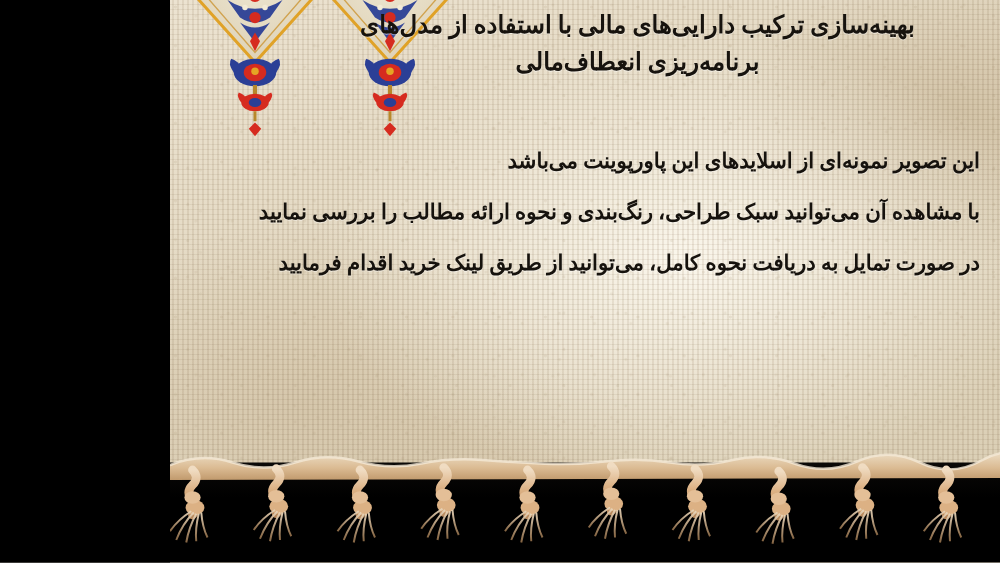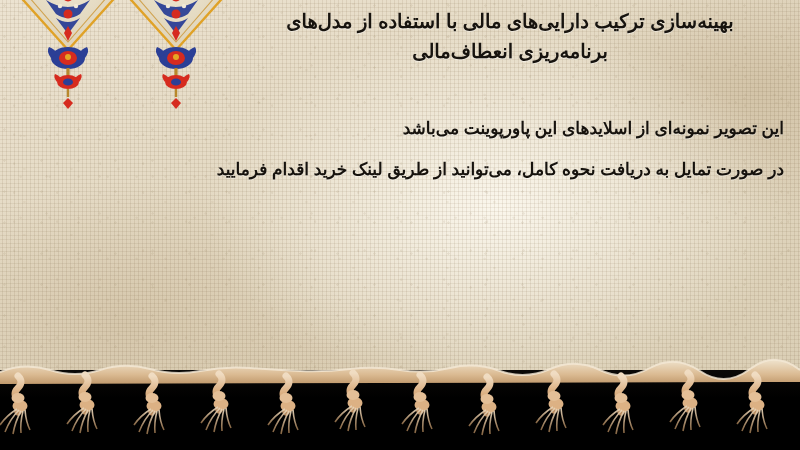--- a/index.html
+++ b/index.html
@@ -2,24 +2,24 @@
 <html lang="fa" dir="rtl"><head>
 <meta charset="utf-8">
 <style>
   html, body {
     margin: 0;
     padding: 0;
     background: #000;
   }
   #slide {
     position: relative;
-    width: 800px;
+    width: 664px;
     height: 450px;
     overflow: hidden;
-    font-family: Liberation Sans, sans-serif;
+    font-family: Liberation Serif, serif;
     background-color: #e5dbc6;
   }
 
   
   .bg-base {
     position: absolute;
     inset: 0;
     background-color: #e6dcc7;
     background-image:
       radial-gradient(ellipse 420px 260px at 62% 46%, rgba(255,252,244,0.85) 0%, rgba(255,252,244,0.0) 70%),
@@ -291,20 +291,21 @@
     </svg>
   </div>
 
   <div class="title-block">
     <span class="title-line">بهینه‌سازی ترکیب دارایی‌های مالی با استفاده از مدل‌های</span>
     <span class="title-line">برنامه‌ریزی انعطاف‌مالی</span>
   </div>
 
   <div class="body-block">
     <span class="body-line">این تصویر نمونه‌ای از اسلایدهای این پاورپوینت می‌باشد</span>
+    <span class="body-line">با مشاهده آن می‌توانید سبک طراحی، رنگ‌بندی و نحوه ارائه مطالب را بررسی نمایید</span>
     <span class="body-line">در صورت تمایل به دریافت نحوه کامل، می‌توانید از طریق لینک خرید اقدام فرمایید</span>
   </div>
 
   <div class="fringe">
     <div class="fringe-black"></div>
     <svg width="800" height="92" viewBox="0 0 800 92" style="position:absolute;left:0;top:0">
       <defs>
         <linearGradient id="cord" x1="0" y1="0" x2="0" y2="1">
           <stop offset="0%" stop-color="#f0dcc2"></stop>
           <stop offset="45%" stop-color="#dcb184"></stop>

